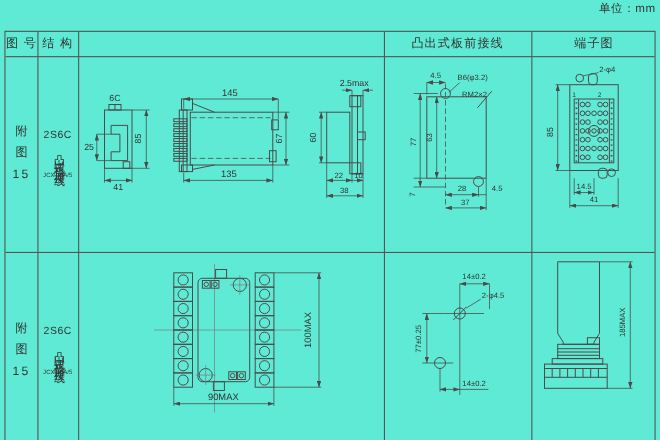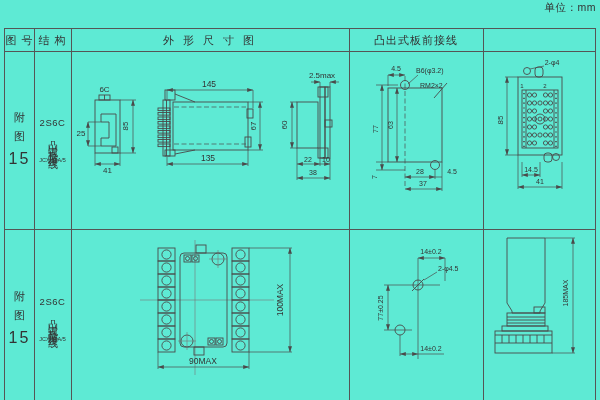--- a/index.html
+++ b/index.html
@@ -8,21 +8,21 @@
   .unit { position:absolute; top:1px; right:4px; font-size:10.5px; letter-spacing:0.5px; }
   .table { position:absolute; left:4px; top:28px; width:592px; height:380px;
            border:1px solid #555; box-sizing:border-box; }
   .vl { position:absolute; top:0; bottom:0; width:1px; background:#555; }
   .hl { position:absolute; left:0; right:0; height:1px; background:#555; }
   .hdr { position:absolute; top:0; height:22px; line-height:22px; text-align:center;
          font-size:11px; letter-spacing:1px; white-space:nowrap; }
   .cell { position:absolute; display:flex; flex-direction:column; align-items:center;
           justify-content:center; }
   .figch { font-size:11px; line-height:1; margin:4px 0; }
-  .fignum { font-size:16px; letter-spacing:2px; margin:4px 0; }
+  .fignum { font-size:11px; letter-spacing:2px; margin:4px 0; }
   .model { font-size:9.5px; letter-spacing:0.5px;text-align:center; }
   .vtext { writing-mode:vertical-rl; text-orientation:upright; font-size:10px;
            letter-spacing:3px; margin:5px 0 3px 0; line-height:1; }
   .partno { font-size:5.5px; white-space:nowrap; }
   svg { position:absolute; }
   .ln  { stroke:#4a4a4a; stroke-width:0.9; fill:none; }
   .dim { stroke:#4a4a4a; stroke-width:0.7; fill:none; }
   .dsh { stroke:#4a4a4a; stroke-width:0.7; fill:none; stroke-dasharray:5 2.5; }
   .cl  { stroke:#777; stroke-width:0.6; fill:none; }
   .tick{ stroke:#4a4a4a; stroke-width:1.6; stroke-dasharray:1.2 3.6; fill:none; }
@@ -47,22 +47,22 @@
   <div class="table">
     <div class="vl" style="left:29px"></div>
     <div class="vl" style="left:66px"></div>
     <div class="vl" style="left:344px"></div>
     <div class="vl" style="left:478px"></div>
     <div class="hl" style="top:22px"></div>
     <div class="hl" style="top:200px"></div>
 
     <div class="hdr" style="left:0;width:29px">图 号</div>
     <div class="hdr" style="left:29px;width:37px">结 构</div>
-    <div class="hdr" style="left:66px;width:278px;letter-spacing:3px">外 形 尺 寸 图</div>
     <div class="hdr" style="left:344px;width:134px">凸出式板前接线</div>
+    <div class="hdr" style="left:478px;width:114px">端子图</div>
 
     <div class="cell" style="left:0;top:22px;width:29px;height:178px">
       <div class="figch">附</div>
       <div class="figch">图</div>
       <div class="fignum">15</div>
     </div>
     <div class="cell" style="left:29px;top:22px;width:37px;height:178px">
       <div class="model">2S6C</div>
       <div class="vtext">凸出式板后接线</div>
       <div class="partno">JCX-10A/5</div>

